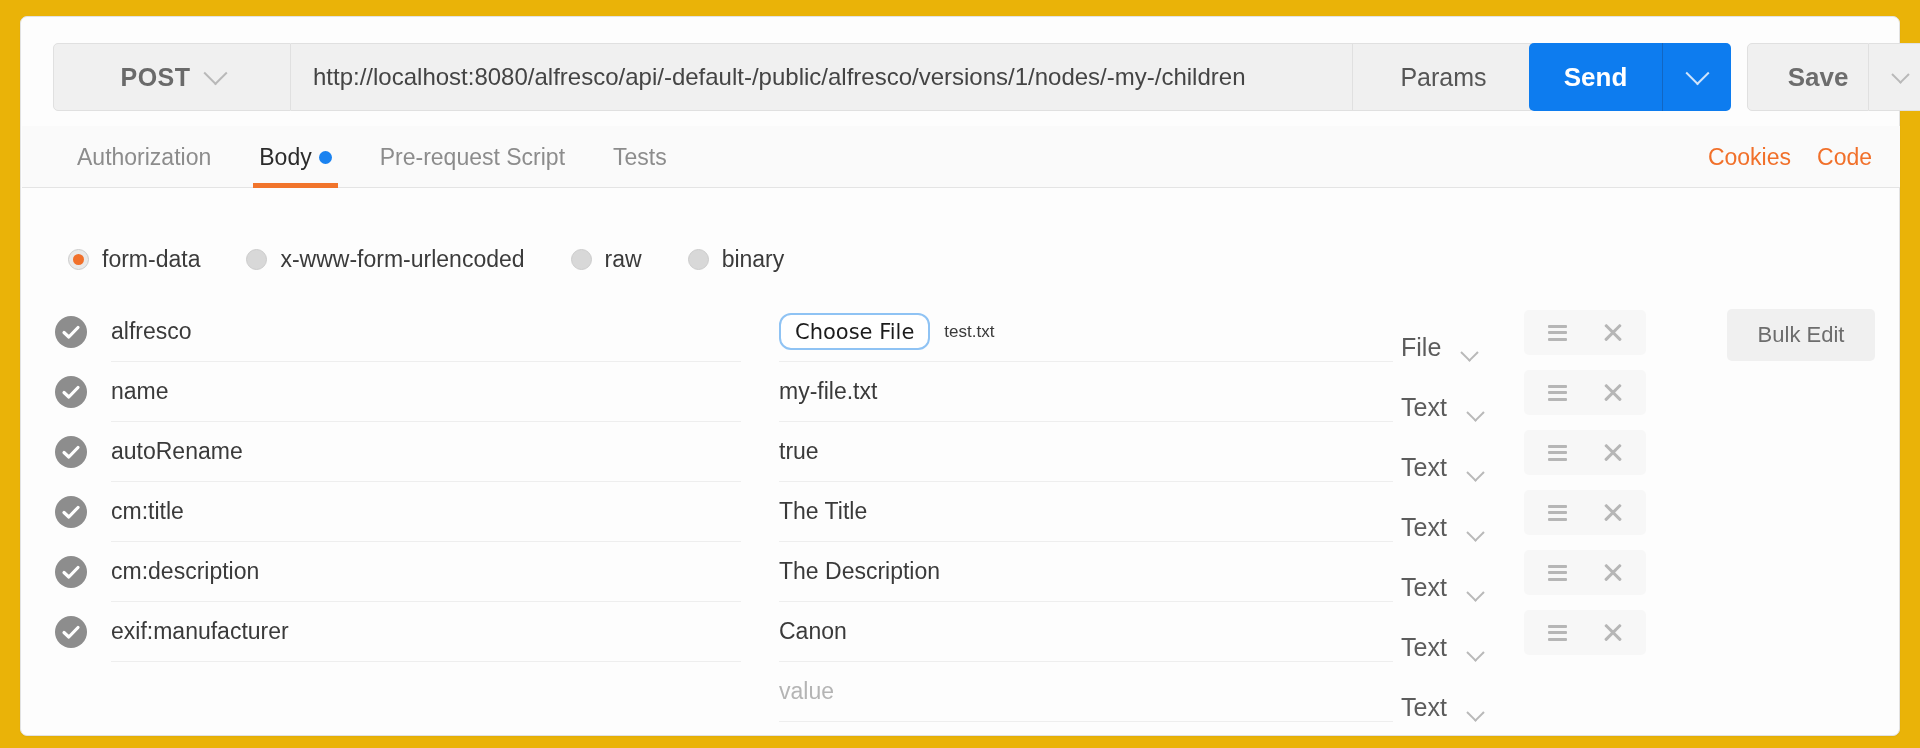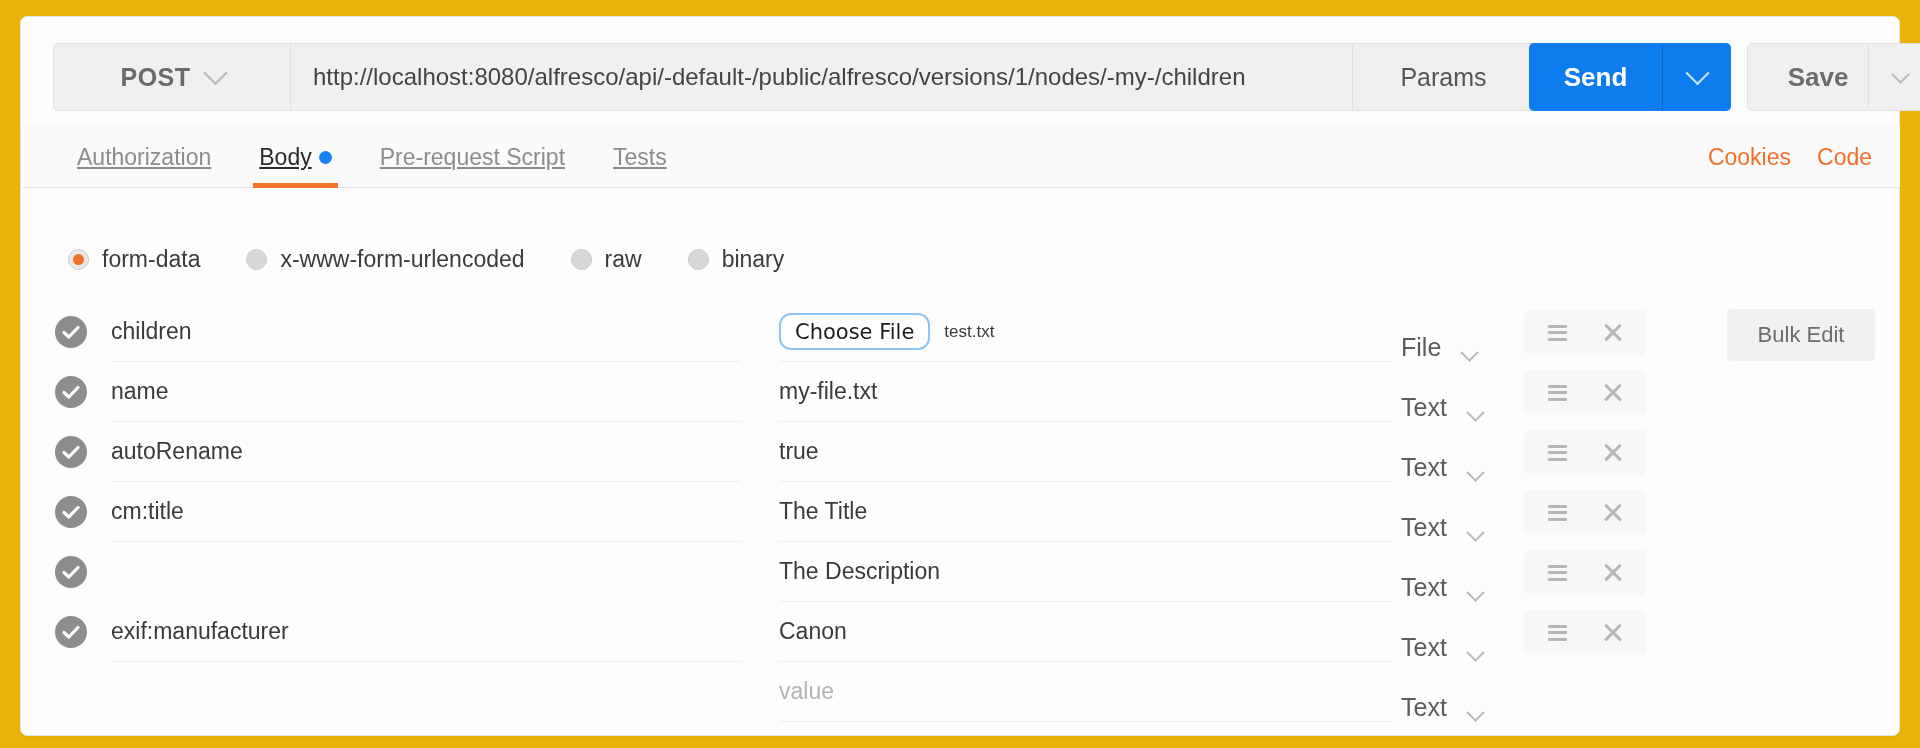--- a/index.html
+++ b/index.html
@@ -186,21 +186,20 @@
     position: relative;
     height: 62px;
     display: flex;
     align-items: center;
     gap: 7px;
     padding: 0 24px;
     font-size: 23px;
     color: #8c8c8c;
     cursor: pointer;
     white-space: nowrap;
-    text-decoration: underline;
   }
   .tab.active { color: #2b2b2b; }
   .tab.active::after {
     content: "";
     position: absolute;
     left: 18px; right: 18px;
     bottom: 0;
     height: 5px;
     background: #f1742b;
   }
@@ -472,21 +471,21 @@
       </div>
 
     <div class="fdtable" id="fdtable">
         <div class="fdrow">
           <div class="check">
             <svg width="32" height="32" viewBox="0 0 32 32">
               <path d="M9 16.5 L13.8 21 L23 11.5" fill="none" stroke="#ffffff" stroke-width="3.2" stroke-linecap="round" stroke-linejoin="round"></path>
             </svg>
           </div>
           <div class="cell-key">
-            <span>children</span>
+            <span>alfresco</span>
           </div>
           <div class="cell-val">
             <span class="filebtn">Choose File</span>
             <span class="filename">test.txt</span>
           </div>
           <div class="cell-type">
             <span>File</span>
             <span class="chev sm"></span>
           </div>
           <div class="cell-actions">
@@ -588,20 +587,23 @@
               <span class="xmark"></span>
             </div>
           </div>
         </div>
         <div class="fdrow">
           <div class="check">
             <svg width="32" height="32" viewBox="0 0 32 32">
               <path d="M9 16.5 L13.8 21 L23 11.5" fill="none" stroke="#ffffff" stroke-width="3.2" stroke-linecap="round" stroke-linejoin="round"></path>
             </svg>
           </div>
+          <div class="cell-key">
+            <span>cm:description</span>
+          </div>
           <div class="cell-val">
             <span>The Description</span>
           </div>
           <div class="cell-type">
             <span>Text</span>
             <span class="chev sm"></span>
           </div>
           <div class="cell-actions">
             <div class="iconbtn">
               <span class="hamburger">

